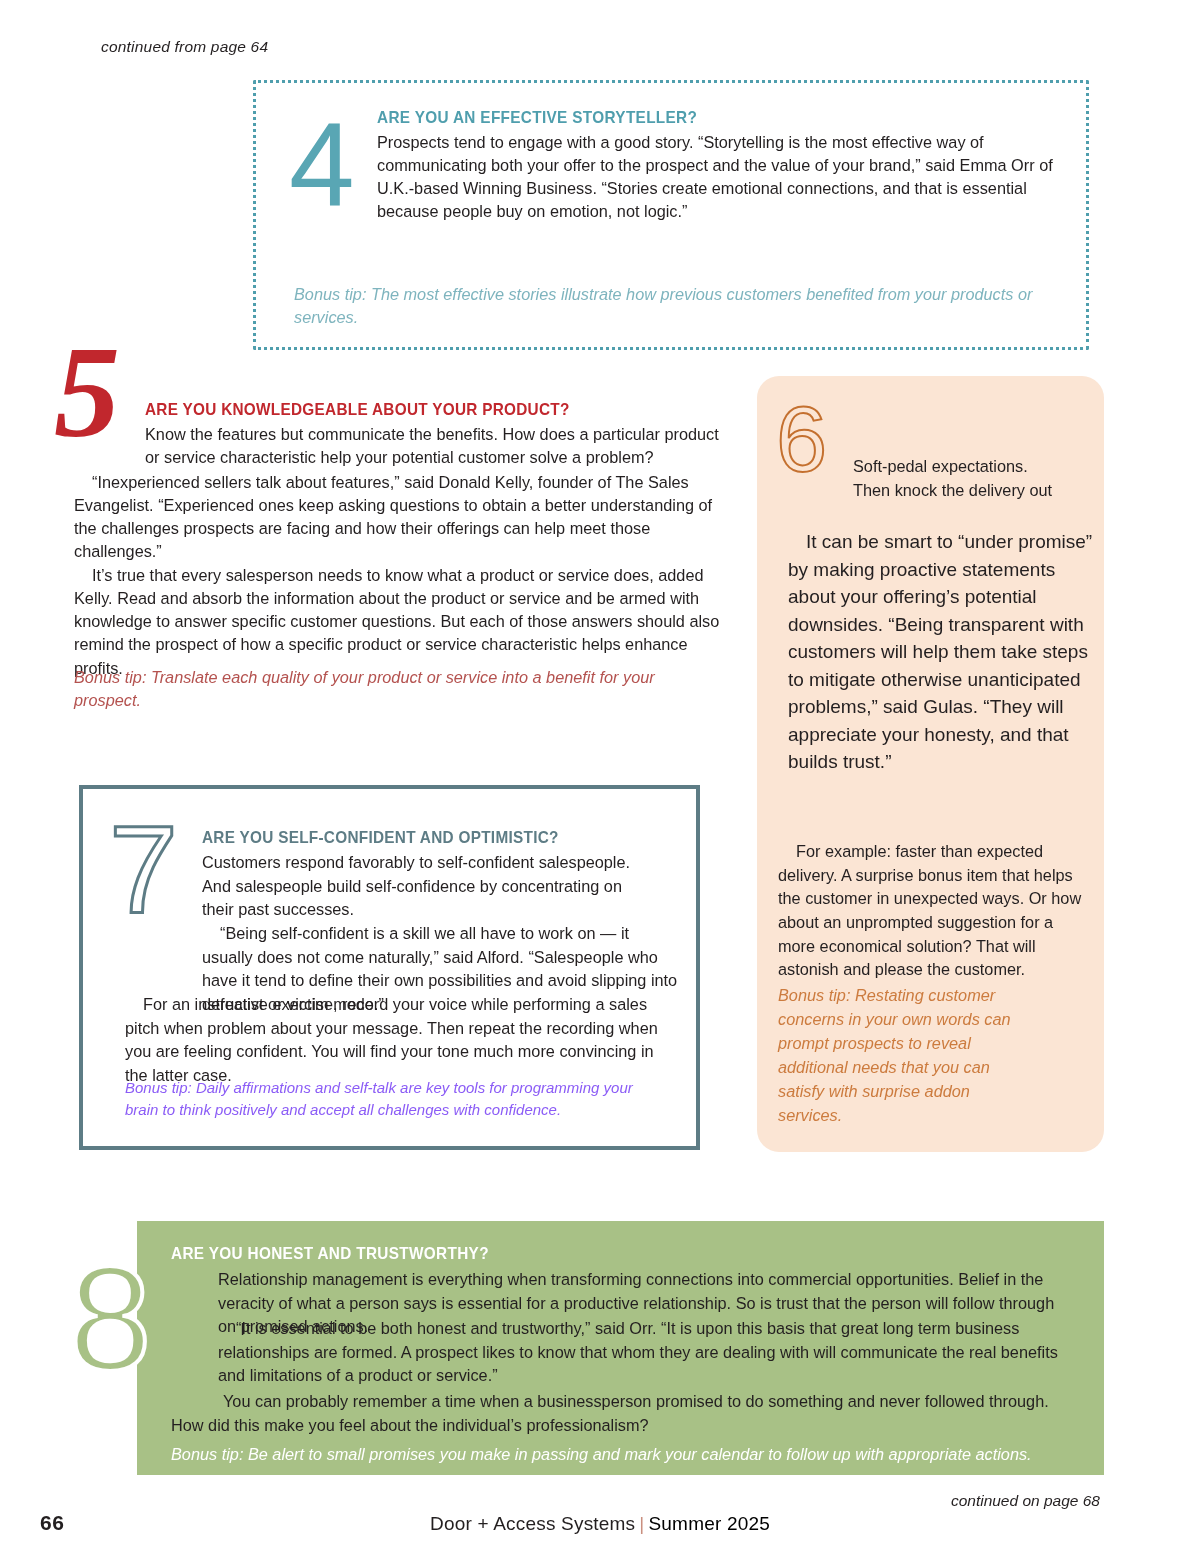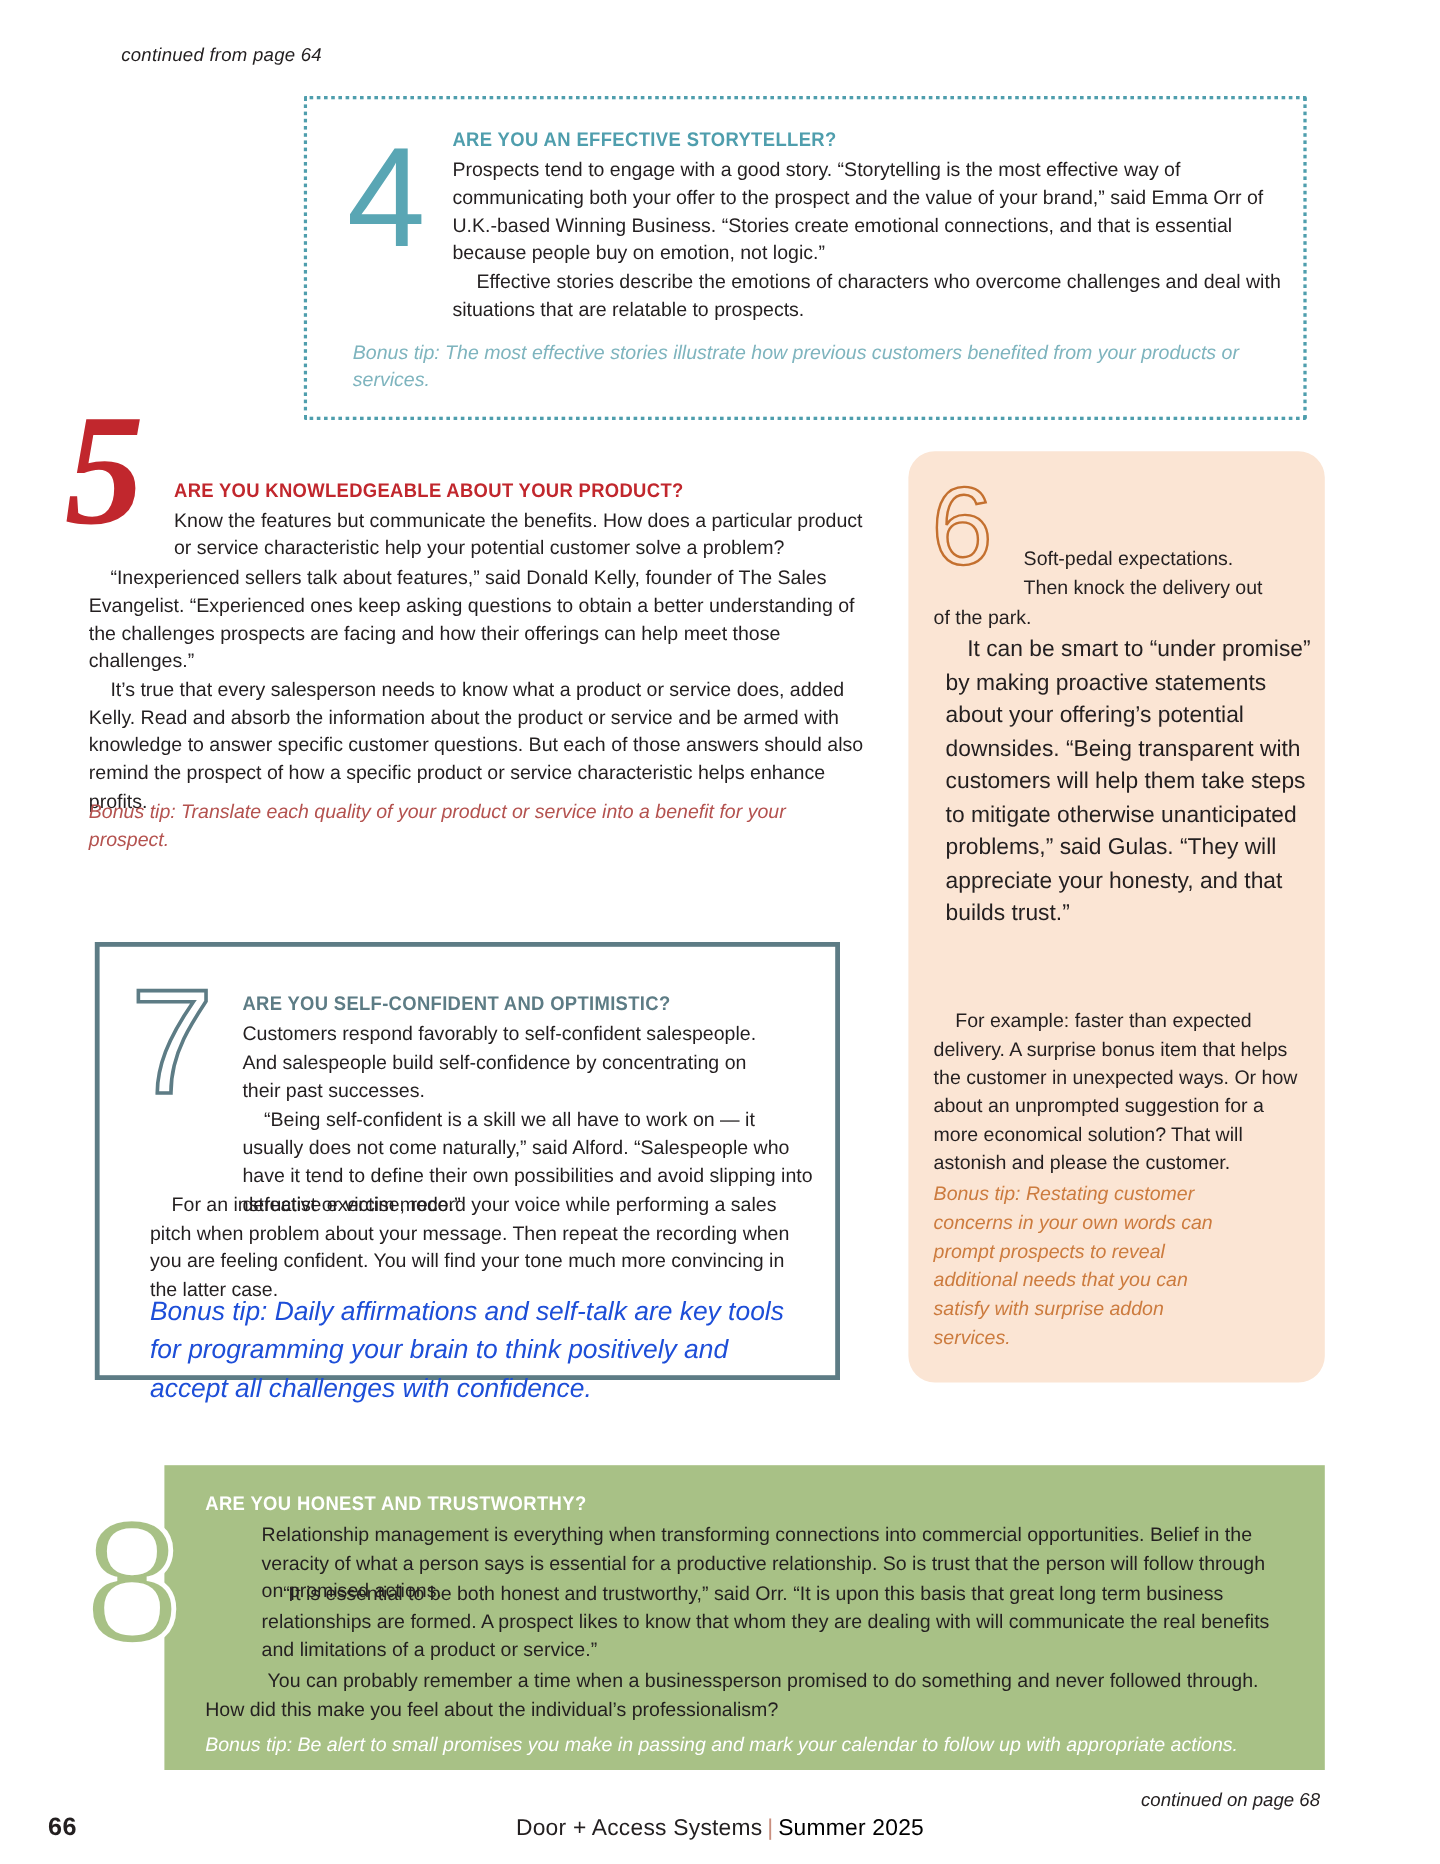--- a/index.html
+++ b/index.html
@@ -163,22 +163,22 @@
   .sec7-p2 {
     position:absolute; left:119px; top:133px; width:480px;
     font-size:16.3px; line-height:1.45; text-indent:18px;
   }
   .sec7-p3 {
     position:absolute; left:42px; top:204px; width:540px;
     font-size:16.3px; line-height:1.45; text-indent:18px;
   }
   .sec7-tip {
     position:absolute; left:42px; top:288px; width:545px;
-    font-style:italic; font-size:22px; line-height:1.45;
-    color:#1d4ed8;
+    font-style:italic; font-size:15px; line-height:1.45;
+    color:#8b5cf6;
   }
 
   
   .sec8 {
     position:absolute; left:137px; top:1221px;
     width:967px; height:254px;
     background:#a8c186;
   }
   .sec8-num {
     position:absolute; left:-68px; top:24px;
@@ -245,38 +245,36 @@
 
 <div class="page">
 
   <div class="continued-from">continued from page 64</div>
 
   <div class="sec4">
     <div class="sec4-num">4</div>
     <div class="sec4-head">ARE YOU AN EFFECTIVE STORYTELLER?</div>
     <div class="sec4-body">
       <p>Prospects tend to engage with a good story. “Storytelling is the most effective way of communicating both your offer to the prospect and the value of your brand,” said Emma Orr of U.K.-based Winning Business. “Stories create emotional connections, and that is essential because people buy on emotion, not logic.”</p>
-      <p class="indent">Effective stories describe the emotions of characters who overcome challenges and deal with situations that are relatable to prospects.</p>
     </div>
     <div class="sec4-tip">Bonus tip: The most effective stories illustrate how previous customers benefited from your products or services.</div>
   </div>
 
   <div class="sec5">
     <div class="sec5-num">5</div>
     <div class="sec5-head">ARE YOU KNOWLEDGEABLE ABOUT YOUR PRODUCT?</div>
     <div class="sec5-p1">Know the features but communicate the benefits. How does a particular product or service characteristic help your potential customer solve a problem?</div>
     <div class="sec5-p2">“Inexperienced sellers talk about features,” said Donald Kelly, founder of The Sales Evangelist. “Experienced ones keep asking questions to obtain a better understanding of the challenges prospects are facing and how their offerings can help meet those challenges.”</div>
     <div class="sec5-p3">It’s true that every salesperson needs to know what a product or service does, added Kelly. Read and absorb the information about the product or service and be armed with knowledge to answer specific customer questions. But each of those answers should also remind the prospect of how a specific product or service characteristic helps enhance profits.</div>
     <div class="sec5-tip">Bonus tip: Translate each quality of your product or service into a benefit for your prospect.</div>
   </div>
 
   <div class="sec6">
     <div class="sec6-num">6</div>
     <div class="sec6-b1">Soft-pedal expectations. Then knock the delivery out</div>
-    <div class="sec6-b2">of the park.</div>
     <div class="sec6-b3">It can be smart to “under promise” by making proactive statements about your offering’s potential downsides. “Being transparent with customers will help them take steps to mitigate otherwise unanticipated problems,” said Gulas. “They will appreciate your honesty, and that builds trust.”</div>
     <div class="sec6-b5">For example: faster than expected delivery. A surprise bonus item that helps the customer in unexpected ways. Or how about an unprompted suggestion for a more economical solution? That will astonish and please the customer.</div>
     <div class="sec6-tip">Bonus tip: Restating customer concerns in your own words can prompt prospects to reveal additional needs that you can satisfy with surprise addon services.</div>
   </div>
 
   <div class="sec7">
     <div class="sec7-num">7</div>
     <div class="sec7-head">ARE YOU SELF-CONFIDENT AND OPTIMISTIC?</div>
     <div class="sec7-p1">Customers respond favorably to self-confident salespeople. And salespeople build self-confidence by concentrating on their past successes.</div>
     <div class="sec7-p2">“Being self-confident is a skill we all have to work on — it usually does not come naturally,” said Alford. “Salespeople who have it tend to define their own possibilities and avoid slipping into defeatist or victim mode.”</div>

